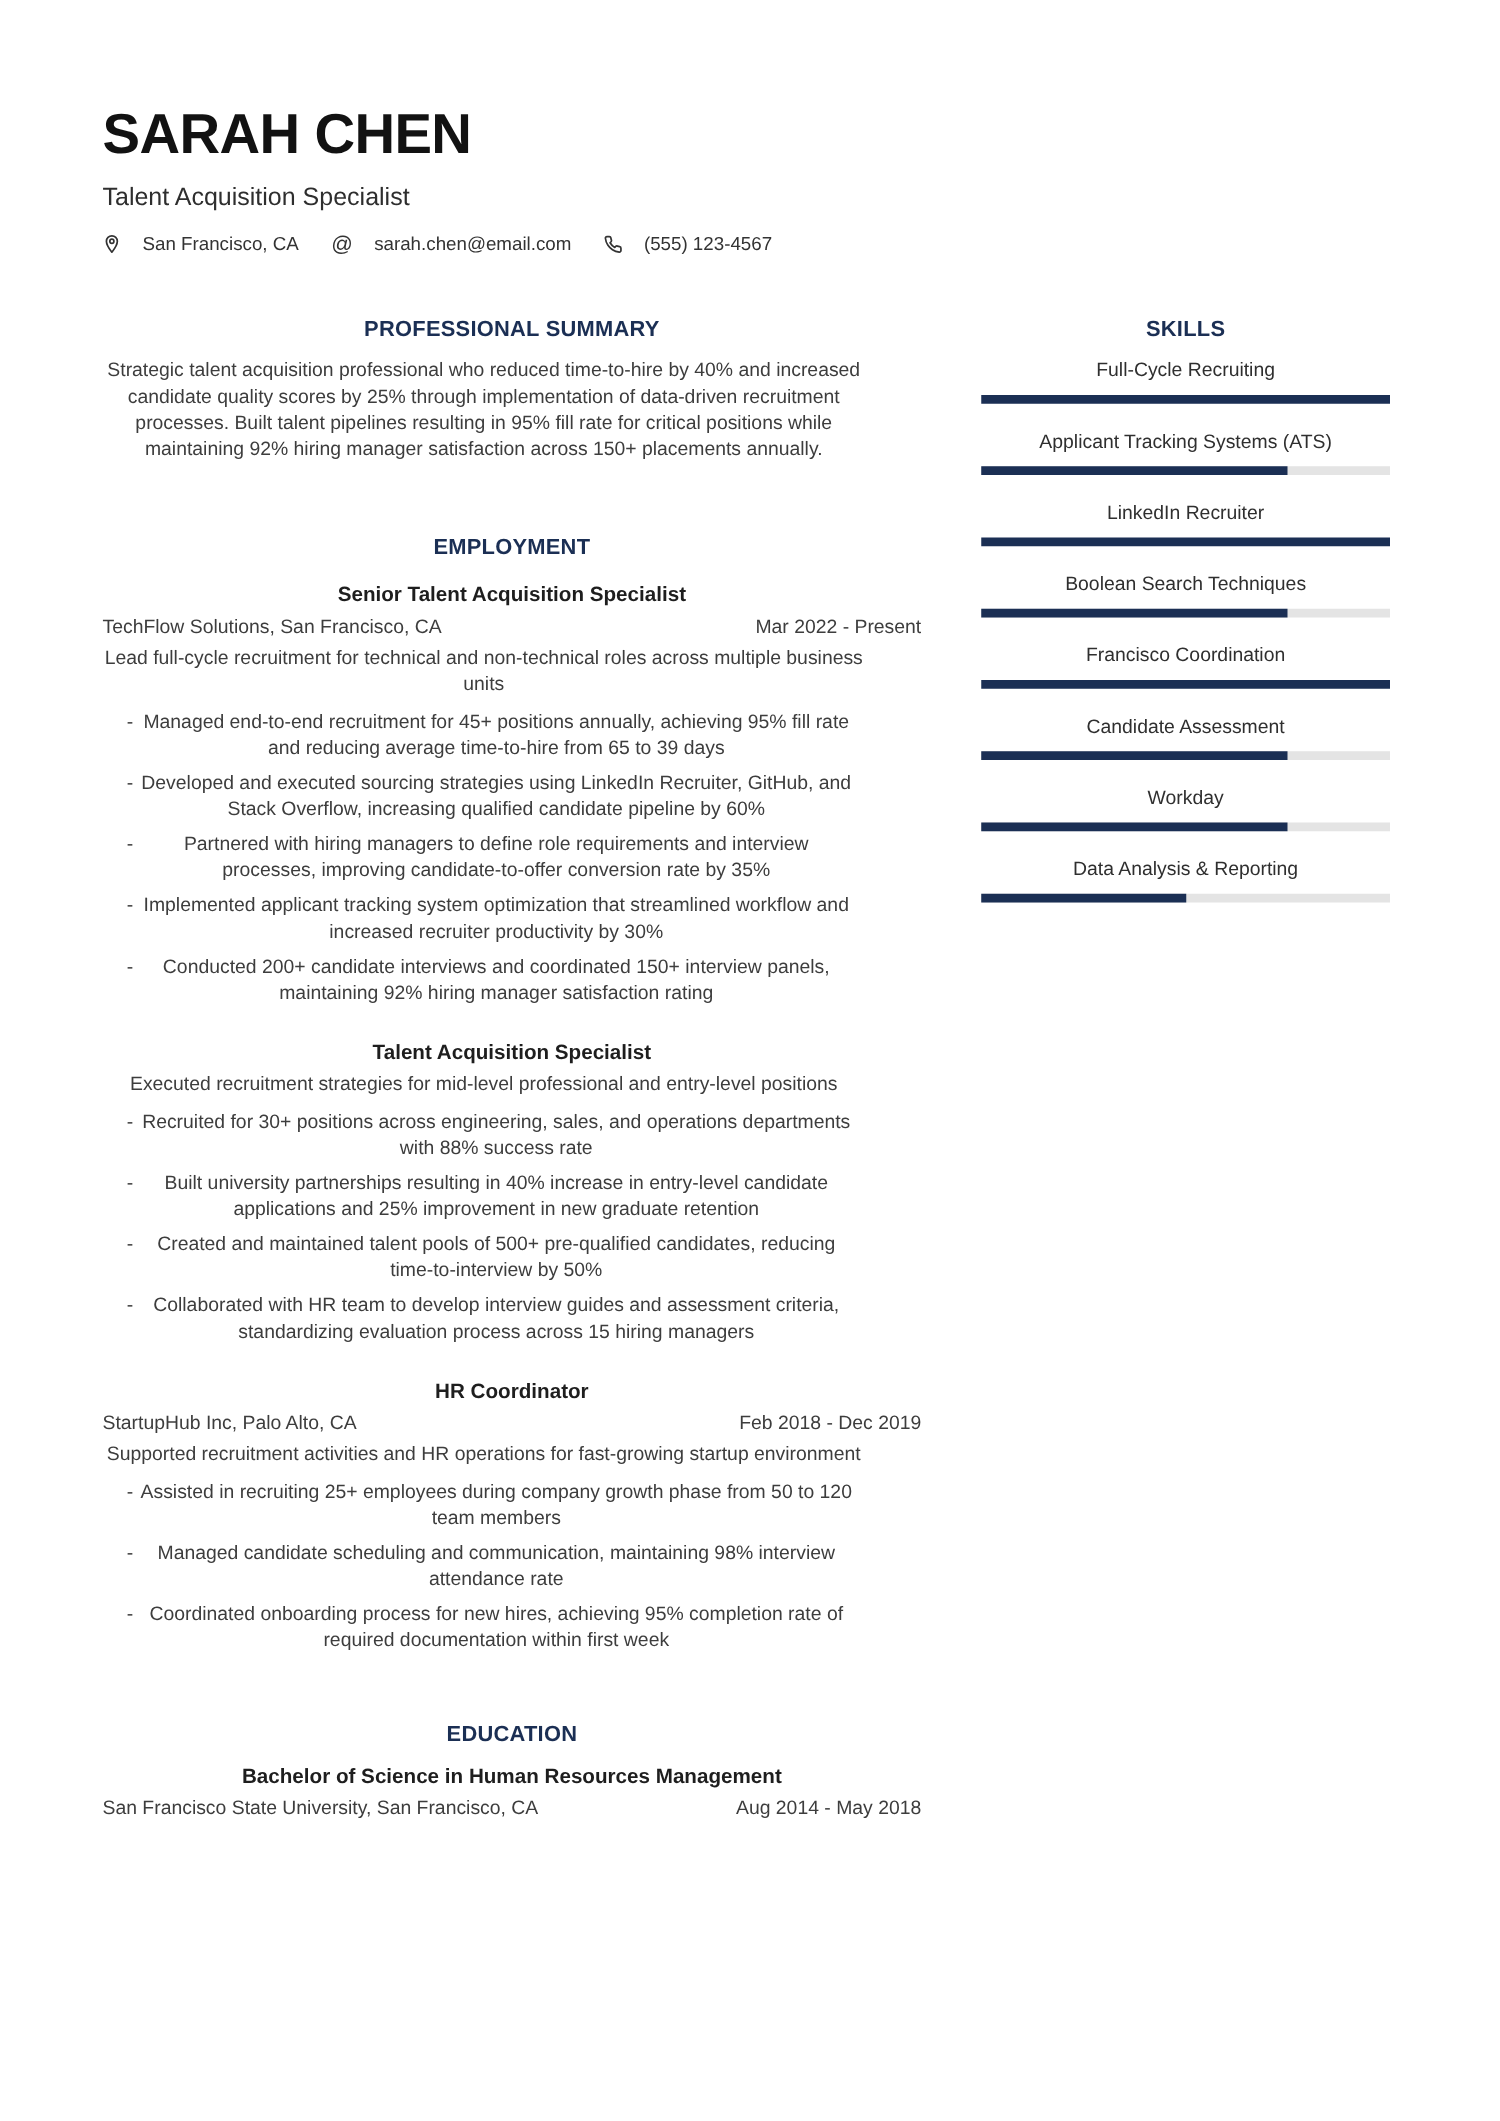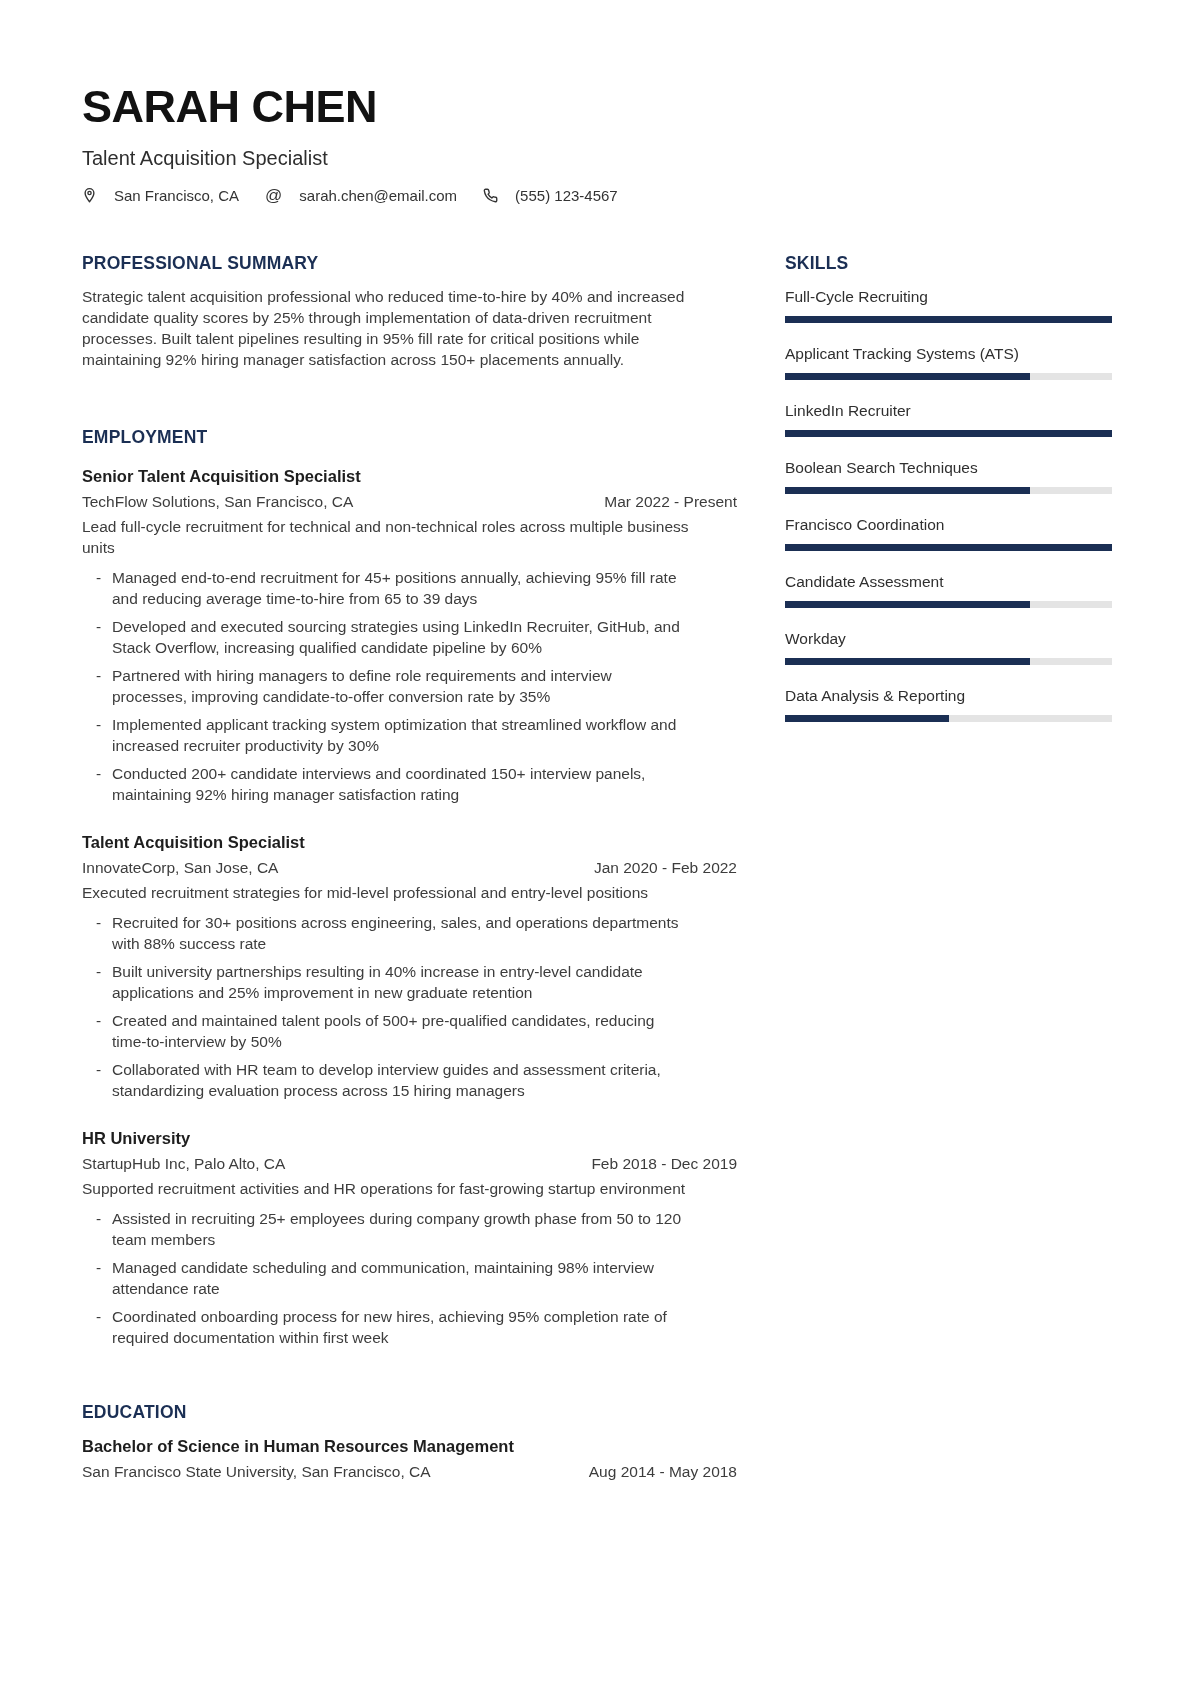--- a/index.html
+++ b/index.html
@@ -20,21 +20,21 @@
   .name{
     font-size:45px;line-height:1.02;font-weight:700;color:#121212;
     letter-spacing:-0.5px;
   }
   .person-title{font-size:20px;color:#2e2e2e;margin-top:17px;font-weight:400;}
   .contact-row{display:flex;align-items:center;gap:26px;margin-top:17px;font-size:15px;color:#333;}
   .contact-item{display:inline-flex;align-items:center;gap:17px;}
   .contact-item svg{display:block;}
   .at-glyph{font-size:17px;line-height:1;color:#333;font-weight:400;}
   
-  .columns{display:flex;gap:48px;margin-top:49px;align-items:flex-start;}
+  .columns{display:flex;gap:48px;margin-top:49px;align-items:flex-start;text-align:center;}
   .main-col{width:655px;flex:0 0 655px;}
   .sidebar{width:327px;flex:0 0 327px;}
   h2.section-heading{
     font-size:17.5px;font-weight:700;color:var(--accent-navy);
     letter-spacing:0.2px;margin-bottom:12px;
   }
   .body-text{font-size:15.5px;line-height:21px;color:var(--text-body);max-width:610px;}
   
   .section-employment{margin-top:57px;}
   .job{margin-top:17px;}
@@ -135,24 +135,20 @@
               </li>
             <li>
                 <span class="bullet-marker">-</span>
                 <span>Conducted 200+ candidate interviews and coordinated 150+ interview panels, maintaining 92% hiring manager satisfaction rating</span>
               </li>
           </ul>
         </article>
 
         <article class="job">
           <h3 class="entry-title">Talent Acquisition Specialist</h3>
-          <div class="meta-row">
-            <span>InnovateCorp, San Jose, CA</span>
-            <span class="dates">Jan 2020 - Feb 2022</span>
-          </div>
           <p class="body-text job-desc">Executed recruitment strategies for mid-level professional and entry-level positions</p>
           <ul class="bullets">
             <li>
                 <span class="bullet-marker">-</span>
                 <span>Recruited for 30+ positions across engineering, sales, and operations departments with 88% success rate</span>
               </li>
             <li>
                 <span class="bullet-marker">-</span>
                 <span>Built university partnerships resulting in 40% increase in entry-level candidate applications and 25% improvement in new graduate retention</span>
               </li>
@@ -161,21 +157,21 @@
                 <span>Created and maintained talent pools of 500+ pre-qualified candidates, reducing time-to-interview by 50%</span>
               </li>
             <li>
                 <span class="bullet-marker">-</span>
                 <span>Collaborated with HR team to develop interview guides and assessment criteria, standardizing evaluation process across 15 hiring managers</span>
               </li>
           </ul>
         </article>
 
         <article class="job">
-          <h3 class="entry-title">HR University</h3>
+          <h3 class="entry-title">HR Coordinator</h3>
           <div class="meta-row">
             <span>StartupHub Inc, Palo Alto, CA</span>
             <span class="dates">Feb 2018 - Dec 2019</span>
           </div>
           <p class="body-text job-desc">Supported recruitment activities and HR operations for fast-growing startup environment</p>
           <ul class="bullets">
             <li>
                 <span class="bullet-marker">-</span>
                 <span>Assisted in recruiting 25+ employees during company growth phase from 50 to 120 team members</span>
               </li>

